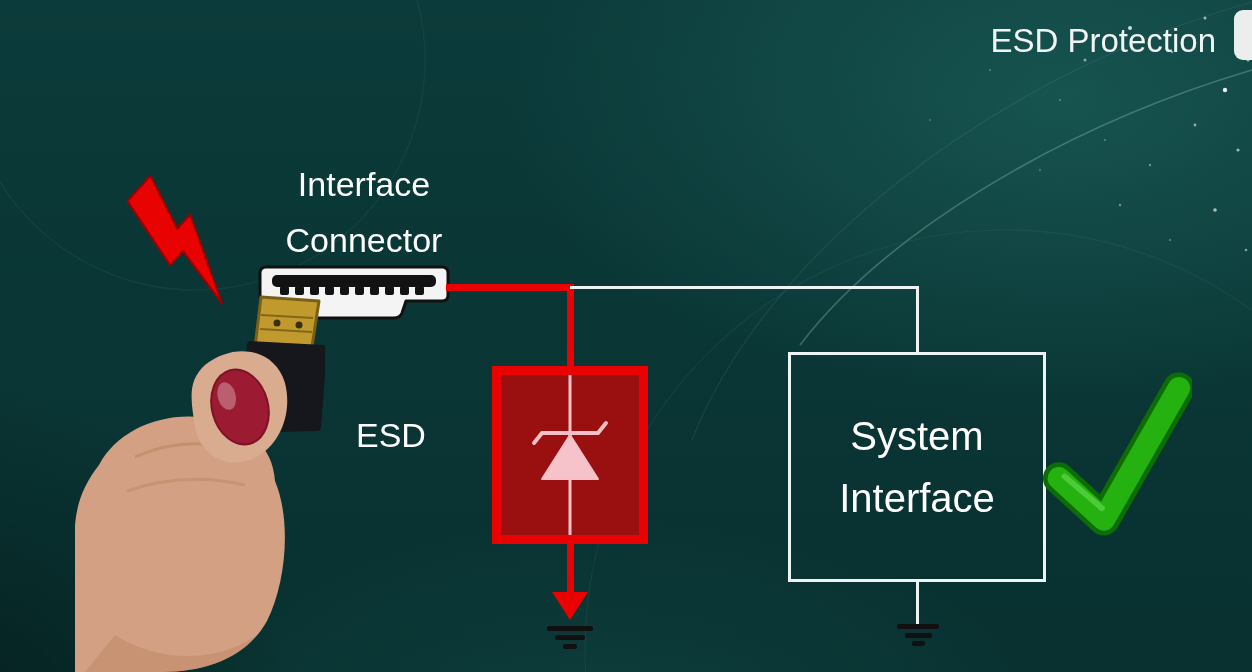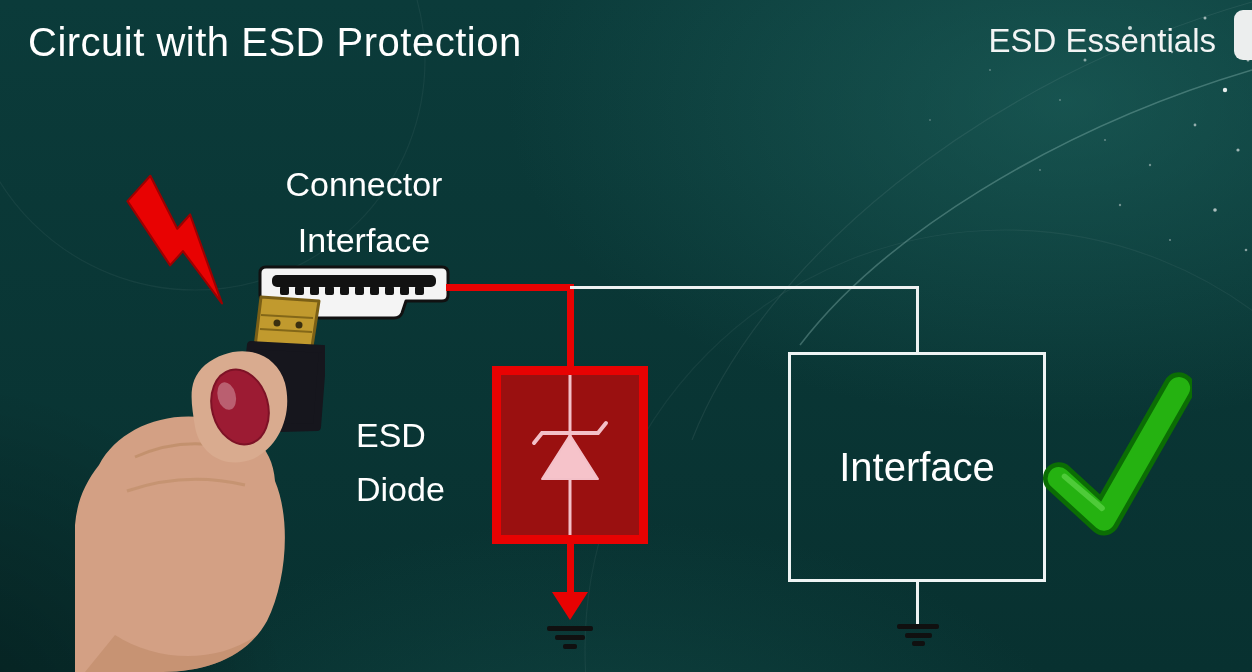--- a/index.html
+++ b/index.html
@@ -86,27 +86,26 @@
         <circle cx="1170" cy="240" r="1" opacity="0.4"></circle>
       <circle cx="1120" cy="205" r="1.2" opacity="0.4"></circle>
         <circle cx="1248" cy="60" r="1.5" opacity="0.6"></circle>
       <circle cx="1060" cy="100" r="1" opacity="0.3"></circle>
         <circle cx="990" cy="70" r="1" opacity="0.3"></circle>
       <circle cx="1040" cy="170" r="1" opacity="0.3"></circle>
         <circle cx="930" cy="120" r="1" opacity="0.25"></circle>
     </g>
   </svg>
 
-  <div class="abs page-title">Circuit with ESD Protection</div>
-  <div class="abs brand-text">ESD Essentials</div>
+  <div class="abs brand-text">ESD Protection</div>
   <div class="abs brand-logo"></div>
 
   <div class="abs connector-label">
+    <div>Interface</div>
     <div>Connector</div>
-    <div>Interface</div>
   </div>
 
   <svg class="abs" style="left:104px;top:162px;" width="160" height="160" viewBox="0 0 150 150">
     <g transform="rotate(-48 75 75) translate(34 10)">
       <polygon points="34,0 66,0 46,52 64,52 22,130 34,70 16,70" fill="#e80202" stroke="#9c0000" stroke-width="2" stroke-linejoin="round"></polygon>
     </g>
   </svg>
 
   <svg class="abs" style="left:256px;top:262px;" width="196" height="60" viewBox="0 0 196 60">
     <path d="M10,5 L186,5 Q192,5 192,11 L192,33 Q192,39 186,39 L150,39 L146,51 Q144,56 138,56 L58,56 Q52,56 50,51 L46,39 L10,39 Q4,39 4,33 L4,11 Q4,5 10,5 Z" fill="#f4f4f4" stroke="#111111" stroke-width="3" stroke-linejoin="round"></path>
@@ -151,39 +150,39 @@
   </svg>
 
   <div class="abs wire-red wire-red-h"></div>
   <div class="abs wire-red wire-red-v"></div>
   <div class="abs wire wire-white-h"></div>
   <div class="abs wire wire-white-v"></div>
   <div class="abs wire wire-white-gnd"></div>
 
   <div class="abs esd-label">
     <div>ESD</div>
-    <div>Diode</div>
   </div>
 
   <div class="abs diode-box">
     <svg width="138" height="160" viewBox="0 0 138 160">
       <line x1="69" y1="0" x2="69" y2="160" stroke="#f3c0c8" stroke-width="3"></line>
       <path d="M33,68 L41,58 L97,58 L105,48" fill="none" stroke="#f3c0c8" stroke-width="4" stroke-linecap="round"></path>
       <polygon points="69,60 41,104 97,104" fill="#f6c3ca" stroke="#f3c0c8" stroke-width="2" stroke-linejoin="round"></polygon>
     </svg>
   </div>
 
   <div class="abs wire-red arrow-shaft"></div>
   <div class="abs arrow-head"></div>
 
   <div class="abs gnd gl1"></div>
   <div class="abs gnd gl2"></div>
   <div class="abs gnd gl3"></div>
 
   <div class="abs system-box">
+    <div>System</div>
     <div>Interface</div>
   </div>
 
   <div class="abs gnd gr1"></div>
   <div class="abs gnd gr2"></div>
   <div class="abs gnd gr3"></div>
 
   <svg class="abs" style="left:1042px;top:362px;" width="150" height="195" viewBox="0 0 160 200">
     <path d="M18,120 L66,164 L146,24" fill="none" stroke="#0b6d04" stroke-width="34" stroke-linecap="round" stroke-linejoin="round"></path>
     <path d="M18,120 L66,164 L146,24" fill="none" stroke="#25b211" stroke-width="24" stroke-linecap="round" stroke-linejoin="round"></path>

